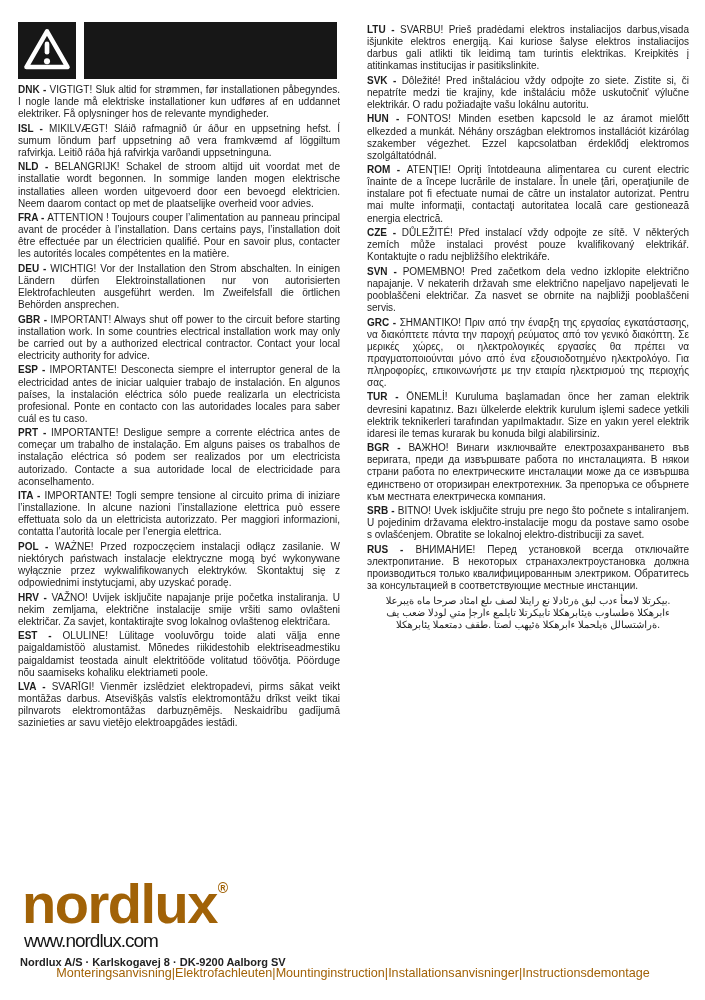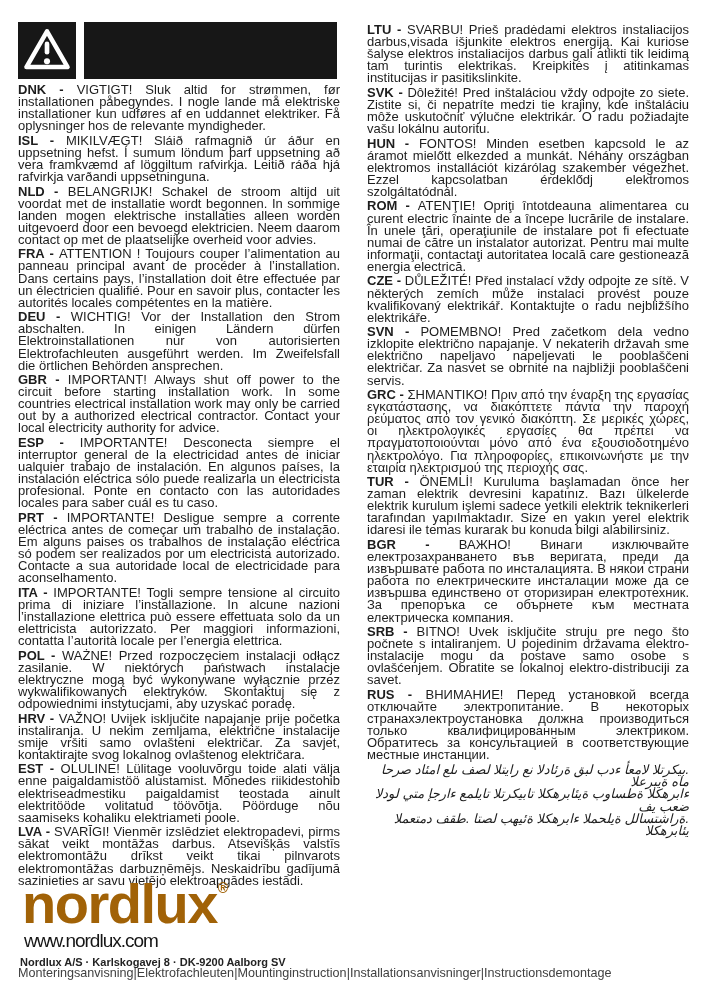--- a/index.html
+++ b/index.html
@@ -9,29 +9,29 @@
     background:#ffffff;
     color:#1c1c1c;
     font-family:"Liberation Sans",sans-serif;
     overflow:hidden;
   }
   .black-box{position:absolute;background:#171717;}
   #warn-box{left:18px;top:22px;width:58px;height:57px;display:flex;align-items:center;justify-content:center;}
   #blank-box{left:84px;top:22px;width:253px;height:57px;}
   .col{
     position:absolute;width:322px;
-    font-size:13px;line-height:12.1px;
+    font-size:10px;line-height:12.1px;
     text-align:justify;
     color:#1d1d1d;
   }
   #col-left{left:18px;top:84px;}
   #col-right{left:367px;top:24px;}
   .col p{margin:0 0 2.4px 0;}
   .col b{font-weight:700;}
-  .arabic{direction:rtl;text-align:right;margin-top:1px;font-style:italic;}
+  .arabic{direction:rtl;text-align:center;margin-top:1px;}
   .ar-line{line-height:12.3px;}
   .brand{
     position:absolute;left:22px;top:876px;
     font-size:56px;font-weight:700;letter-spacing:-1.5px;
     line-height:1;color:#a16207;white-space:nowrap;
   }
   .brand .reg{
     display:inline-block;font-size:14px;font-weight:700;
     letter-spacing:0;transform:translateY(-30px);margin-left:1px;
   }
@@ -40,22 +40,22 @@
     font-size:19px;font-weight:400;letter-spacing:-1px;
     color:#161616;white-space:nowrap;
   }
   .address{
     position:absolute;left:20px;top:956px;
     font-size:11px;font-weight:700;letter-spacing:0;
     color:#222222;white-space:nowrap;
   }
   .instr{
     position:absolute;left:18px;right:17px;top:966px;
-    display:flex;justify-content:flex-start;align-items:baseline;
-    font-size:12.6px;color:#404040;white-space:nowrap;
+    display:flex;justify-content:center;align-items:baseline;
+    font-size:12.6px;color:#a16207;white-space:nowrap;
   }
 </style>
 </head>
 <body>
 
 <div class="page">
 
   <div class="black-box" id="warn-box">
     <svg width="52" height="51" viewBox="0 0 58 57" aria-hidden="true">
       <path d="M29 7 L52 47 L6 47 Z" fill="none" stroke="#ffffff" stroke-width="5" stroke-linejoin="round"></path>

